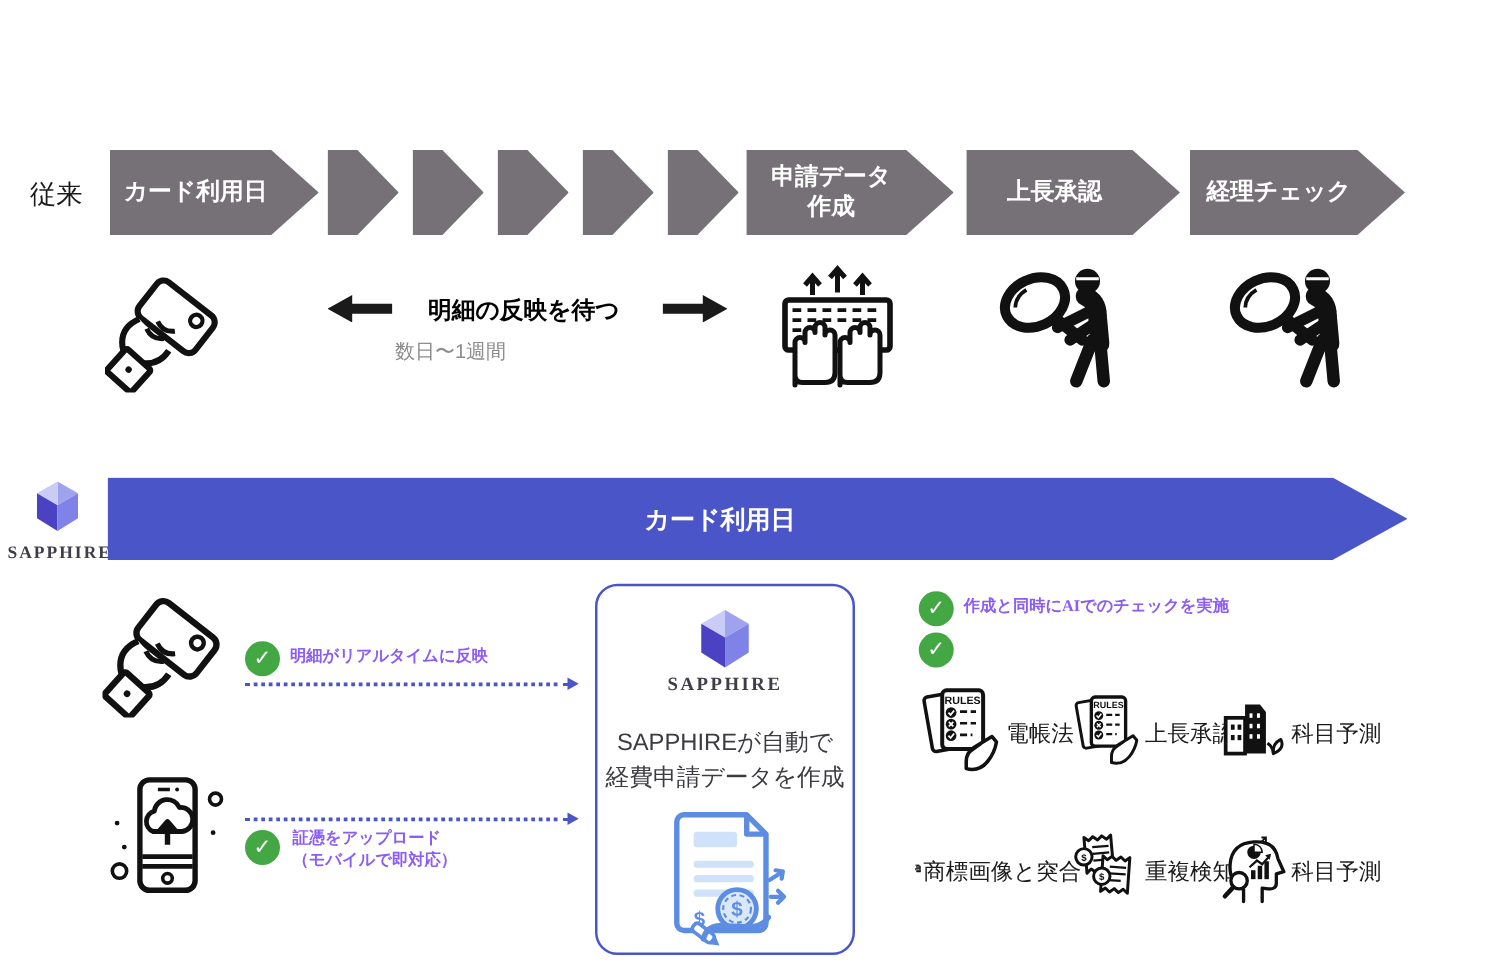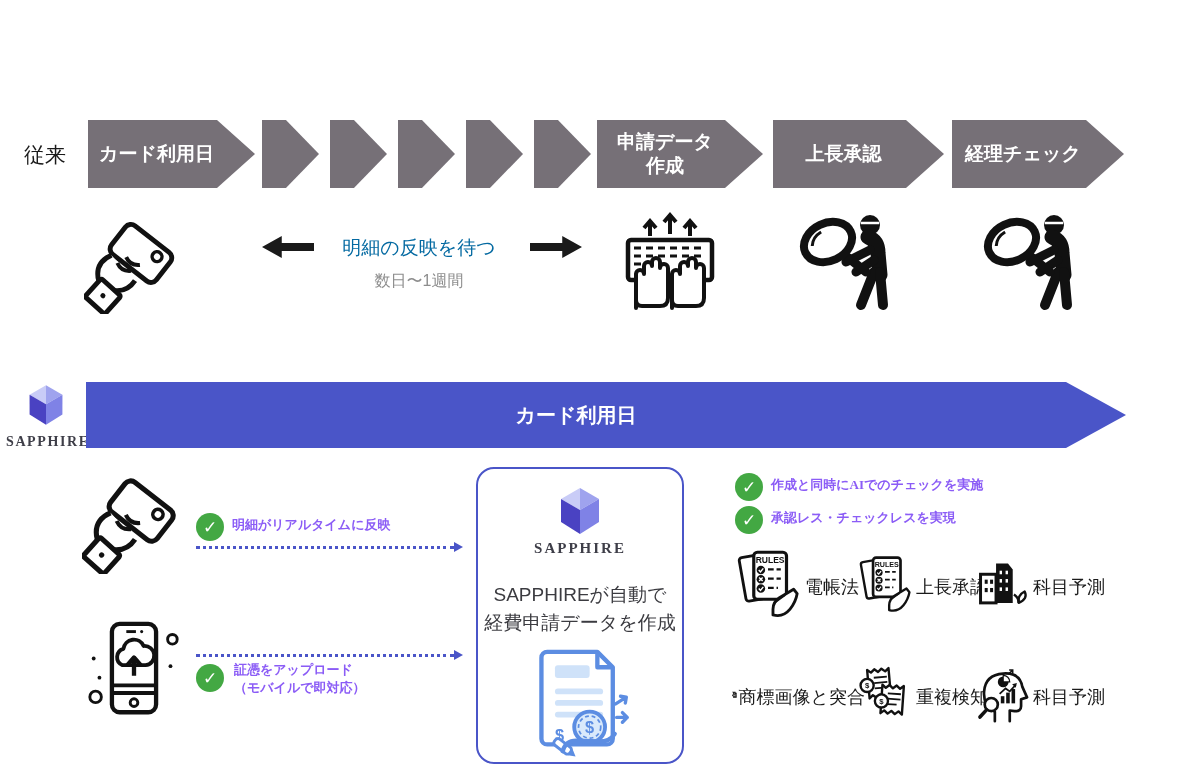--- a/index.html
+++ b/index.html
@@ -21,22 +21,22 @@
   .chev{background:#767077;width:57px;height:68px;top:120px;
         clip-path:polygon(0 0,42% 0,100% 50%,42% 100%,0 100%);}
   .c1{left:262px;}.c2{left:330px;}.c3{left:398px;}.c4{left:466px;}.c5{left:534px;}
 
   
   .wait-arrow-l{left:262px;top:236px;width:52px;height:22px;background:#1a1a1a;
         clip-path:polygon(0 50%,38% 0,38% 32%,100% 32%,100% 68%,38% 68%,38% 100%);}
   .wait-arrow-r{left:530px;top:236px;width:52px;height:22px;background:#1a1a1a;
         clip-path:polygon(100% 50%,62% 0,62% 32%,0 32%,0 68%,62% 68%,62% 100%);}
   .wait-title{left:316px;top:235px;width:206px;text-align:center;font-size:19px;
-        font-weight:normal;color:#0369a1;}
-  .wait-sub{left:316px;top:271px;width:206px;text-align:center;font-size:16px;color:#8d8d8d;}
+        font-weight:bold;color:#000000;}
+  .wait-sub{left:316px;top:271px;width:206px;font-size:16px;color:#8d8d8d;}
 
   
   .brand-block{left:6px;top:384px;width:80px;text-align:center;}
   .brand-word{display:block;margin-top:4px;font-family:"Liberation Serif","DejaVu Serif",serif;
         font-weight:600;font-size:14px;letter-spacing:1.6px;color:#3e3e48;}
   .banner{left:86px;top:382px;width:1040px;height:66px;background:#4a55c8;color:#fff;
         font-size:20px;font-weight:bold;display:flex;align-items:center;justify-content:center;
         clip-path:polygon(0 0,calc(100% - 60px) 0,100% 50%,calc(100% - 60px) 100%,0 100%);
         padding-right:60px;box-sizing:border-box;}
 
@@ -235,21 +235,20 @@
     </svg>
   </div>
 
   <div class="abs check" style="left:735px;top:473px">
     <span>✓</span>
   </div>
   <div class="abs navy" style="left:771px;top:476px">作成と同時にAIでのチェックを実施</div>
   <div class="abs check" style="left:735px;top:506px">
     <span>✓</span>
   </div>
-  <div class="abs navy" style="left:771px;top:509px">承認レス・チェックレスを実現</div>
 
   <div class="abs feature" style="left:731px;top:548px">
     <svg viewBox="0 0 104 104">
       <rect x="16" y="10" width="44" height="62" rx="4" transform="rotate(-10 38 41)" fill="#fff" stroke="#111" stroke-width="4"></rect>
       <rect x="32" y="6" width="46" height="66" rx="5" fill="#fff" stroke="#111" stroke-width="4.5"></rect>
       <text x="55" y="21" text-anchor="middle" font-size="12" font-weight="bold" fill="#111">RULES</text>
       <circle cx="42" cy="31" r="6" fill="#111"></circle>
         <path d="M39 31 l2.4 2.6 4 -5" stroke="#fff" stroke-width="2" fill="none"></path>
       <circle cx="42" cy="44" r="6" fill="#111"></circle>
         <path d="M39.5 41.5 l5 5 M44.5 41.5 l-5 5" stroke="#fff" stroke-width="2"></path>

